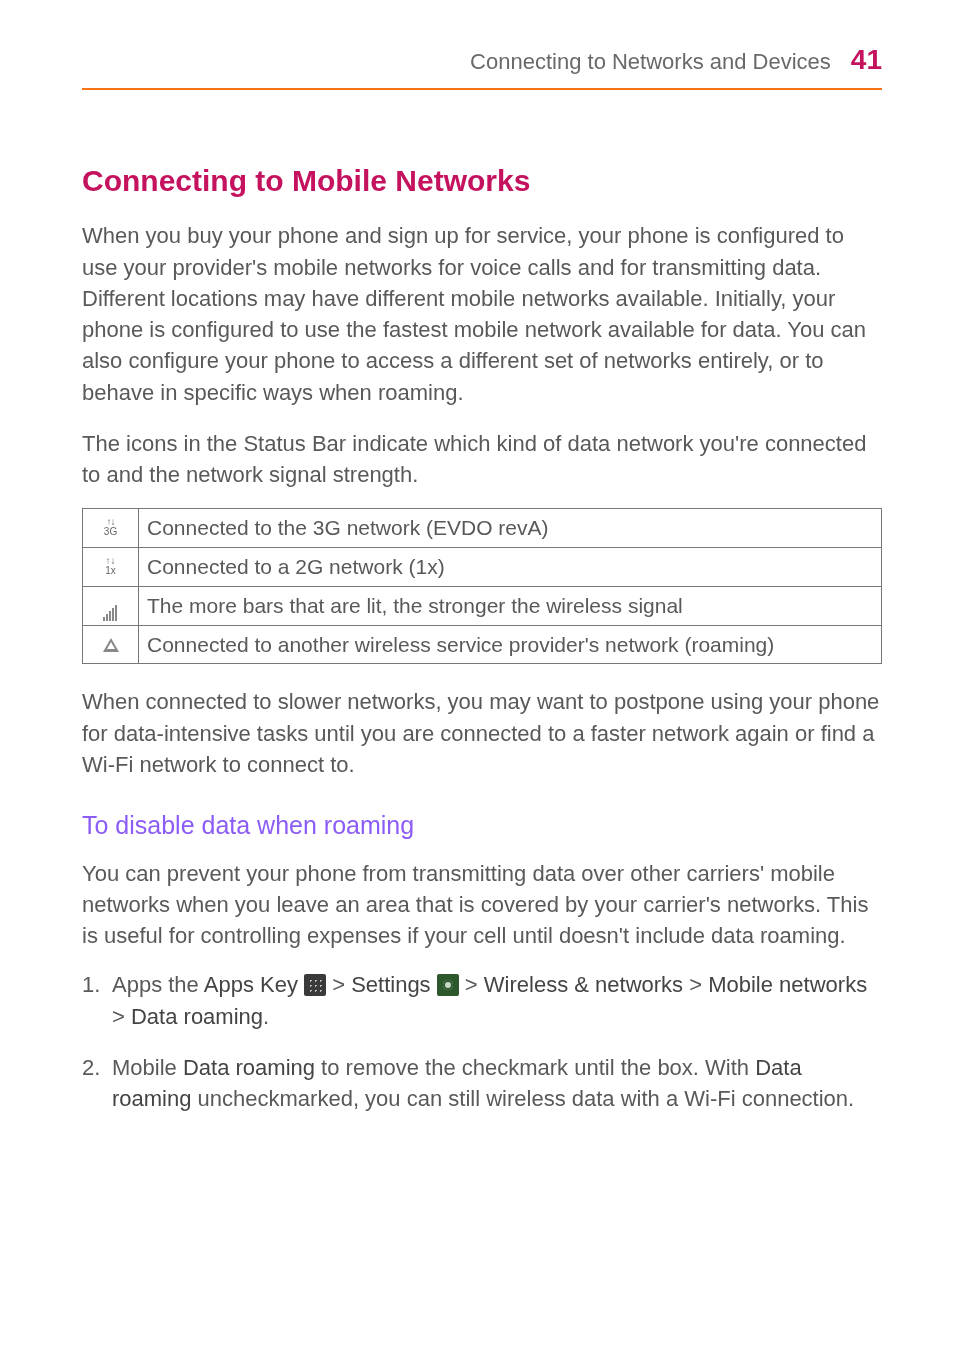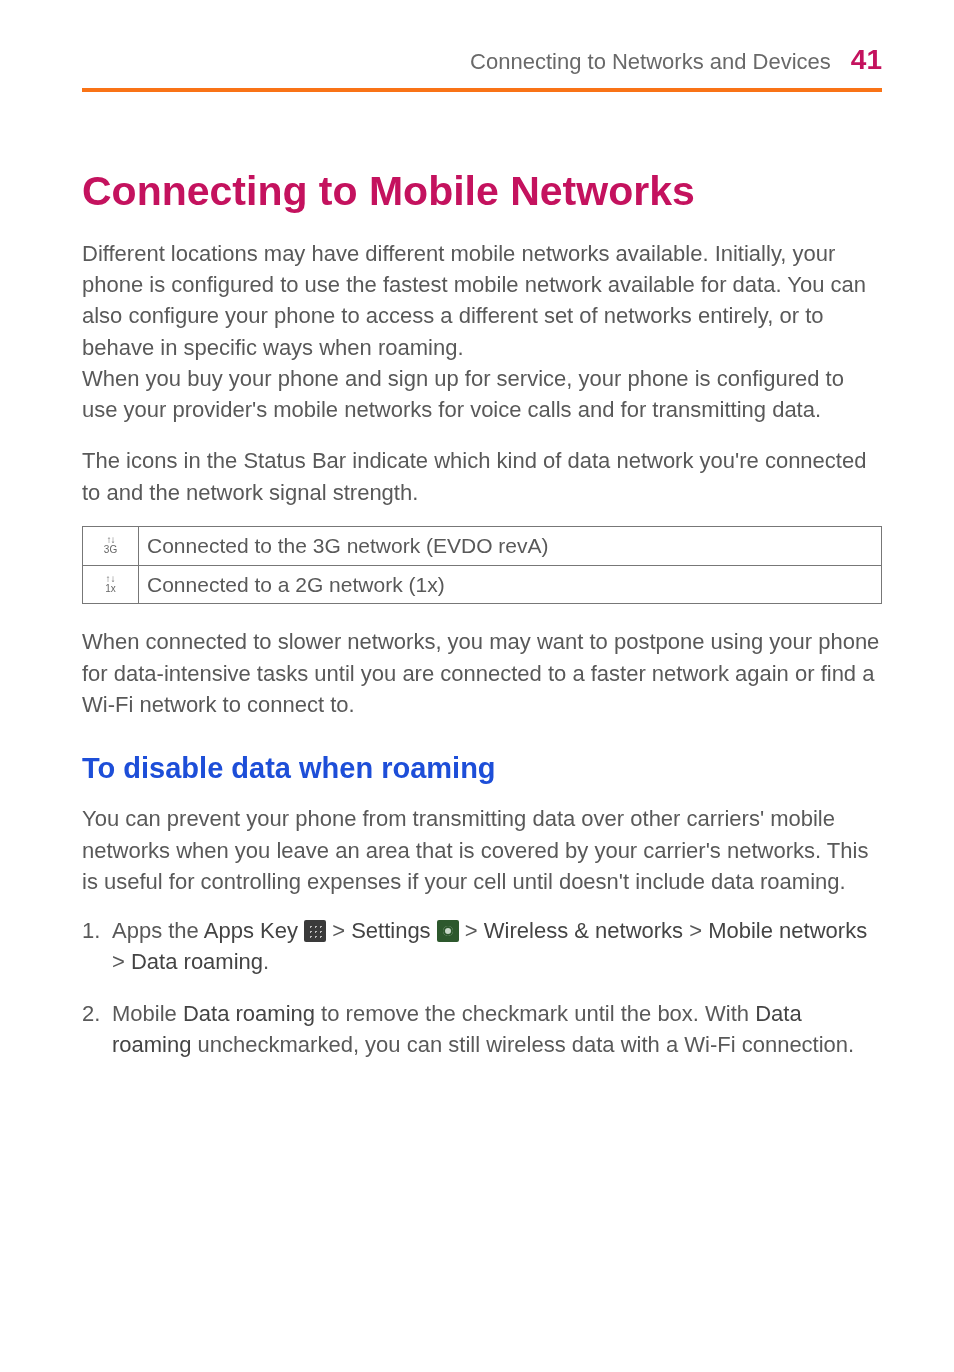--- a/index.html
+++ b/index.html
@@ -10,39 +10,39 @@
       background: #fff;
       color: #595959;
       padding: 40px 72px 40px 82px;
       font-size: 22px;
       line-height: 1.42;
     }
     .running-head {
       display: flex;
       justify-content: flex-end;
       align-items: baseline;
-      border-bottom: 4px solid #f97316;
+      border-bottom: 2px solid #f97316;
       padding-bottom: 8px;
       margin-bottom: 70px;
     }
     .running-head-title {
       color: #696969;
       font-size: 22px;
       margin-right: 20px;
       font-weight: 400;
     }
     .running-head-page {
       color: #c4125e;
       font-size: 28px;
       font-weight: 600;
     }
     h1.section-title {
       color: #c4125e;
       font-weight: 700;
-      font-size: 41px;
+      font-size: 30px;
       margin-bottom: 18px;
     }
     p.para {
       margin-bottom: 0;
     }
     .block { margin-bottom: 20px; }
 
     table.status-icons {
       border-collapse: collapse;
       width: 100%;
@@ -97,23 +97,23 @@
       border-bottom: 14px solid #888;
       position: relative;
     }
     .icon-triangle::after{
       content:""; position:absolute; left:-4px; top:4px;
       border-left: 4px solid transparent;
       border-right: 4px solid transparent;
       border-bottom: 7px solid #fff;
     }
     h2.subheading {
-      color: #1d4ed8;
-      font-weight: 700;
-      font-size: 29px;
+      color: #8b5cf6;
+      font-weight: 400;
+      font-size: 25px;
       margin-top: 28px;
       margin-bottom: 14px;
     }
     ol.steps { list-style: none; margin-top: 18px; }
     ol.steps > li {
       display: flex;
       margin-bottom: 20px;
     }
     ol.steps > li .num {
       flex-shrink: 0;
@@ -149,39 +149,51 @@
 <body>
 
 <div class="running-head">
   <span class="running-head-title">Connecting to Networks and Devices</span>
   <span class="running-head-page">41</span>
 </div>
 
 <h1 class="section-title">Connecting to Mobile Networks</h1>
 
 <div class="block">
+  <p class="para">When you buy your phone and sign up for service, your phone is configured to use your provider's mobile networks for voice calls and for transmitting data.</p>
   <p class="para">Different locations may have different mobile networks available. Initially, your phone is configured to use the fastest mobile network available for data. You can also configure your phone to access a different set of networks entirely, or to behave in specific ways when roaming.</p>
-  <p class="para">When you buy your phone and sign up for service, your phone is configured to use your provider's mobile networks for voice calls and for transmitting data.</p>
 </div>
 
 <p class="para block">The icons in the Status Bar indicate which kind of data network you're connected to and the network signal strength.</p>
 
 <table class="status-icons">
   <tbody>
       <tr>
     <td class="icon-cell">
       <span class="icon-3g"><span class="arrows">↑↓</span><br>3G</span>
     </td>
     <td>Connected to the 3G network (EVDO revA)</td>
   </tr>
   <tr>
     <td class="icon-cell">
       <span class="icon-1x"><span class="arrows">↑↓</span><br>1x</span>
     </td>
     <td>Connected to a 2G network (1x)</td>
+  </tr>
+  <tr>
+    <td class="icon-cell">
+      <span class="icon-bars"><span></span><span></span><span></span><span></span><span></span></span>
+    </td>
+    <td>The more bars that are lit, the stronger the wireless signal</td>
+  </tr>
+  <tr>
+    <td class="icon-cell">
+      <span class="icon-triangle"></span>
+    </td>
+    <td>Connected to another wireless service provider's network (roaming)</td>
   </tr>
 </tbody>
   </table>
 
 <p class="para block">When connected to slower networks, you may want to postpone using your phone for data-intensive tasks until you are connected to a faster network again or find a Wi-Fi network to connect to.</p>
 
 <h2 class="subheading">To disable data when roaming</h2>
 
 <p class="para">You can prevent your phone from transmitting data over other carriers' mobile networks when you leave an area that is covered by your carrier's networks. This is useful for controlling expenses if your cell until doesn't include data roaming.</p>
 

